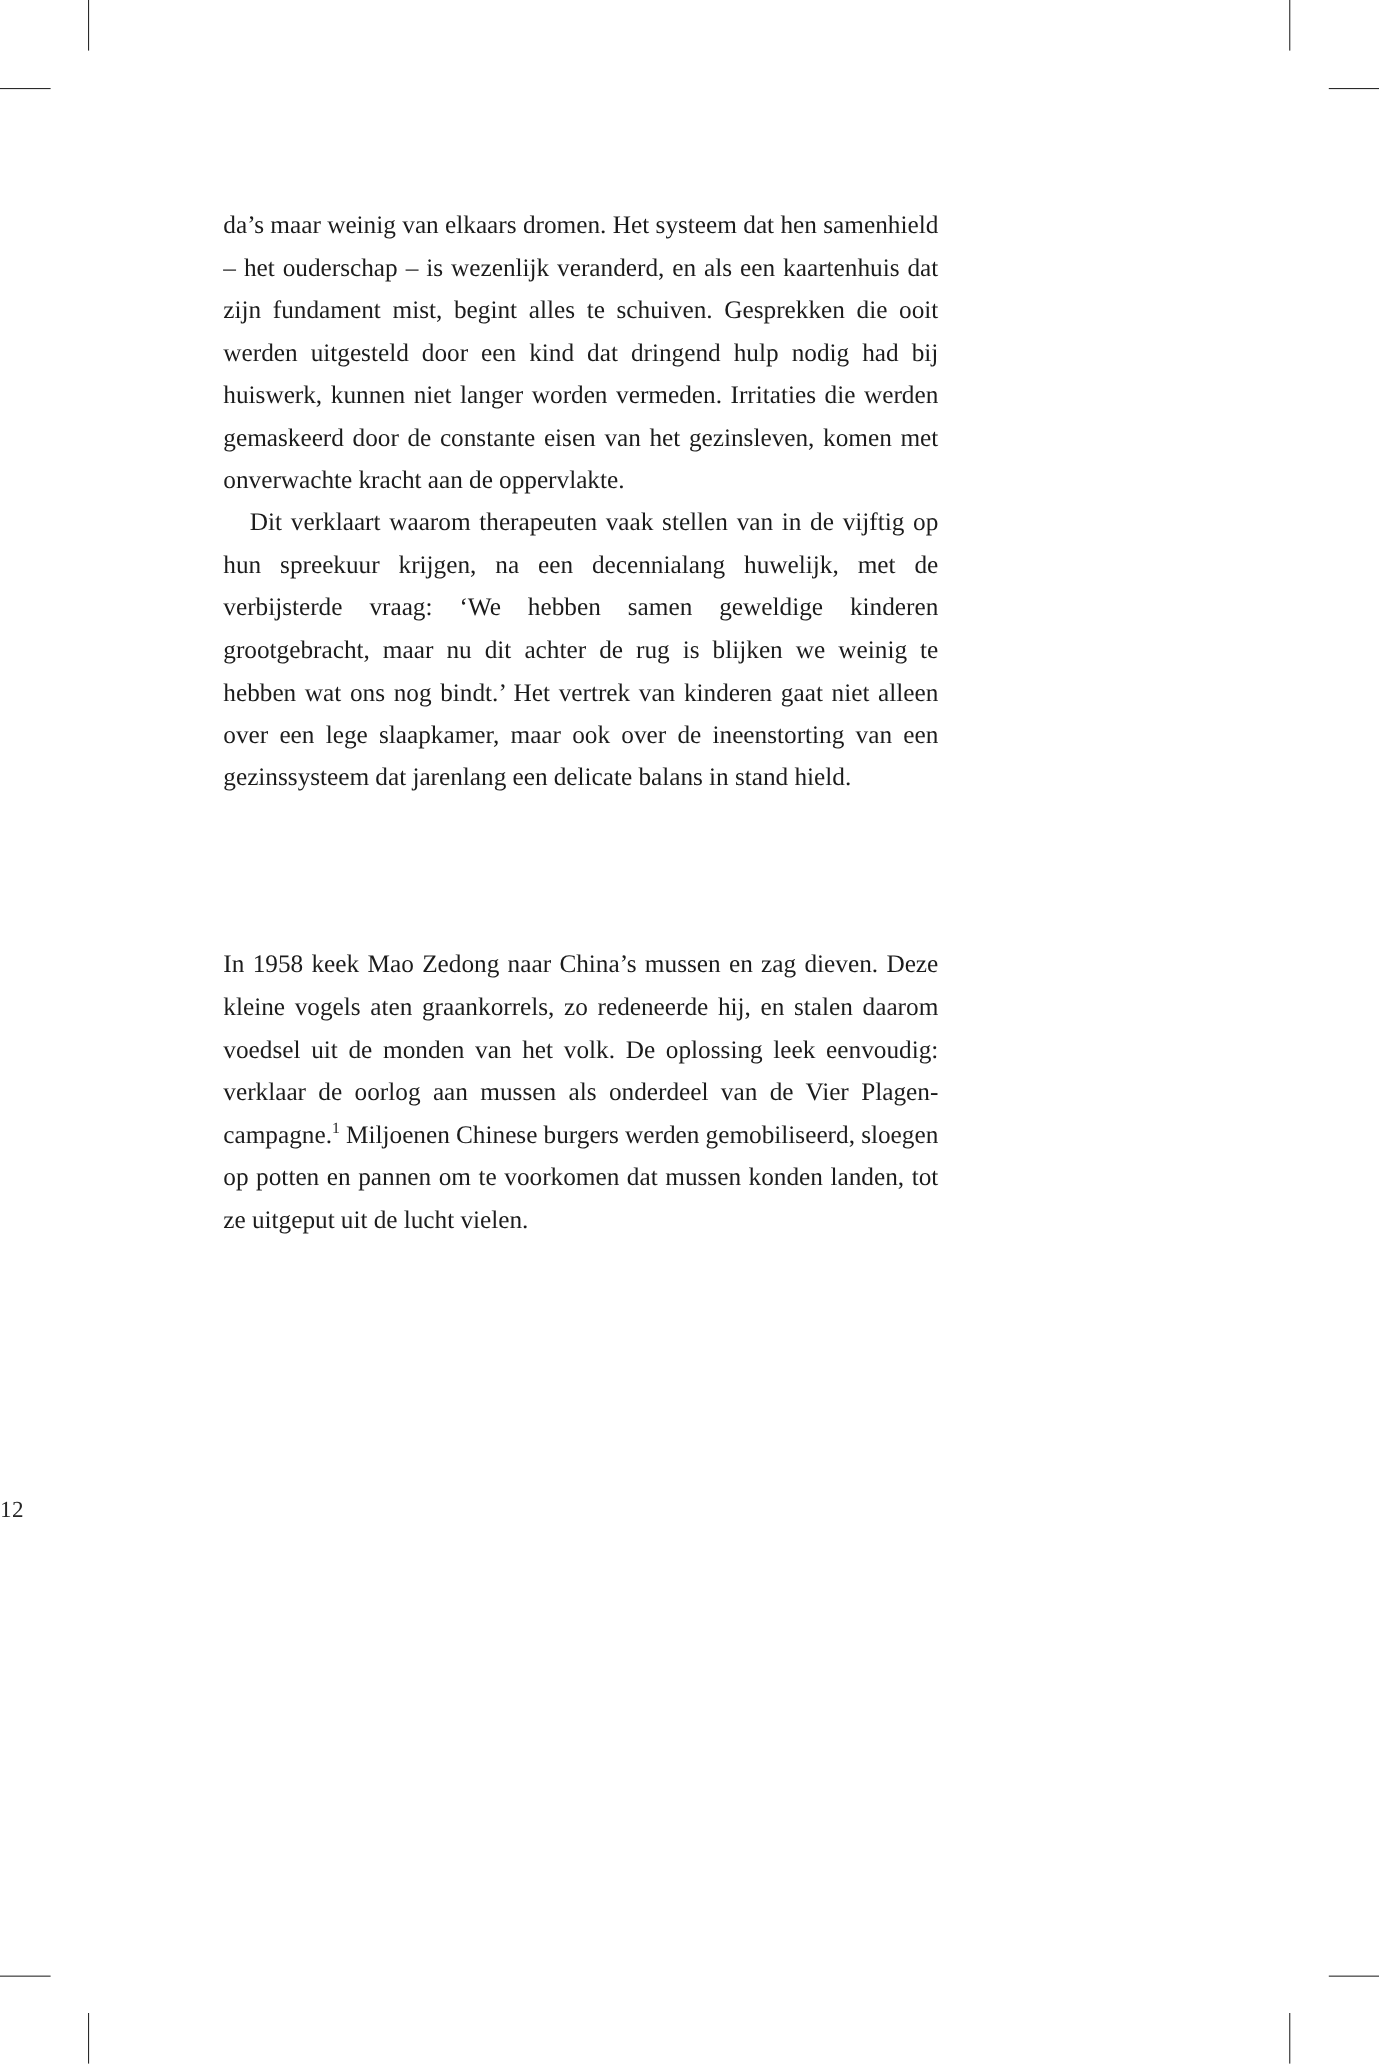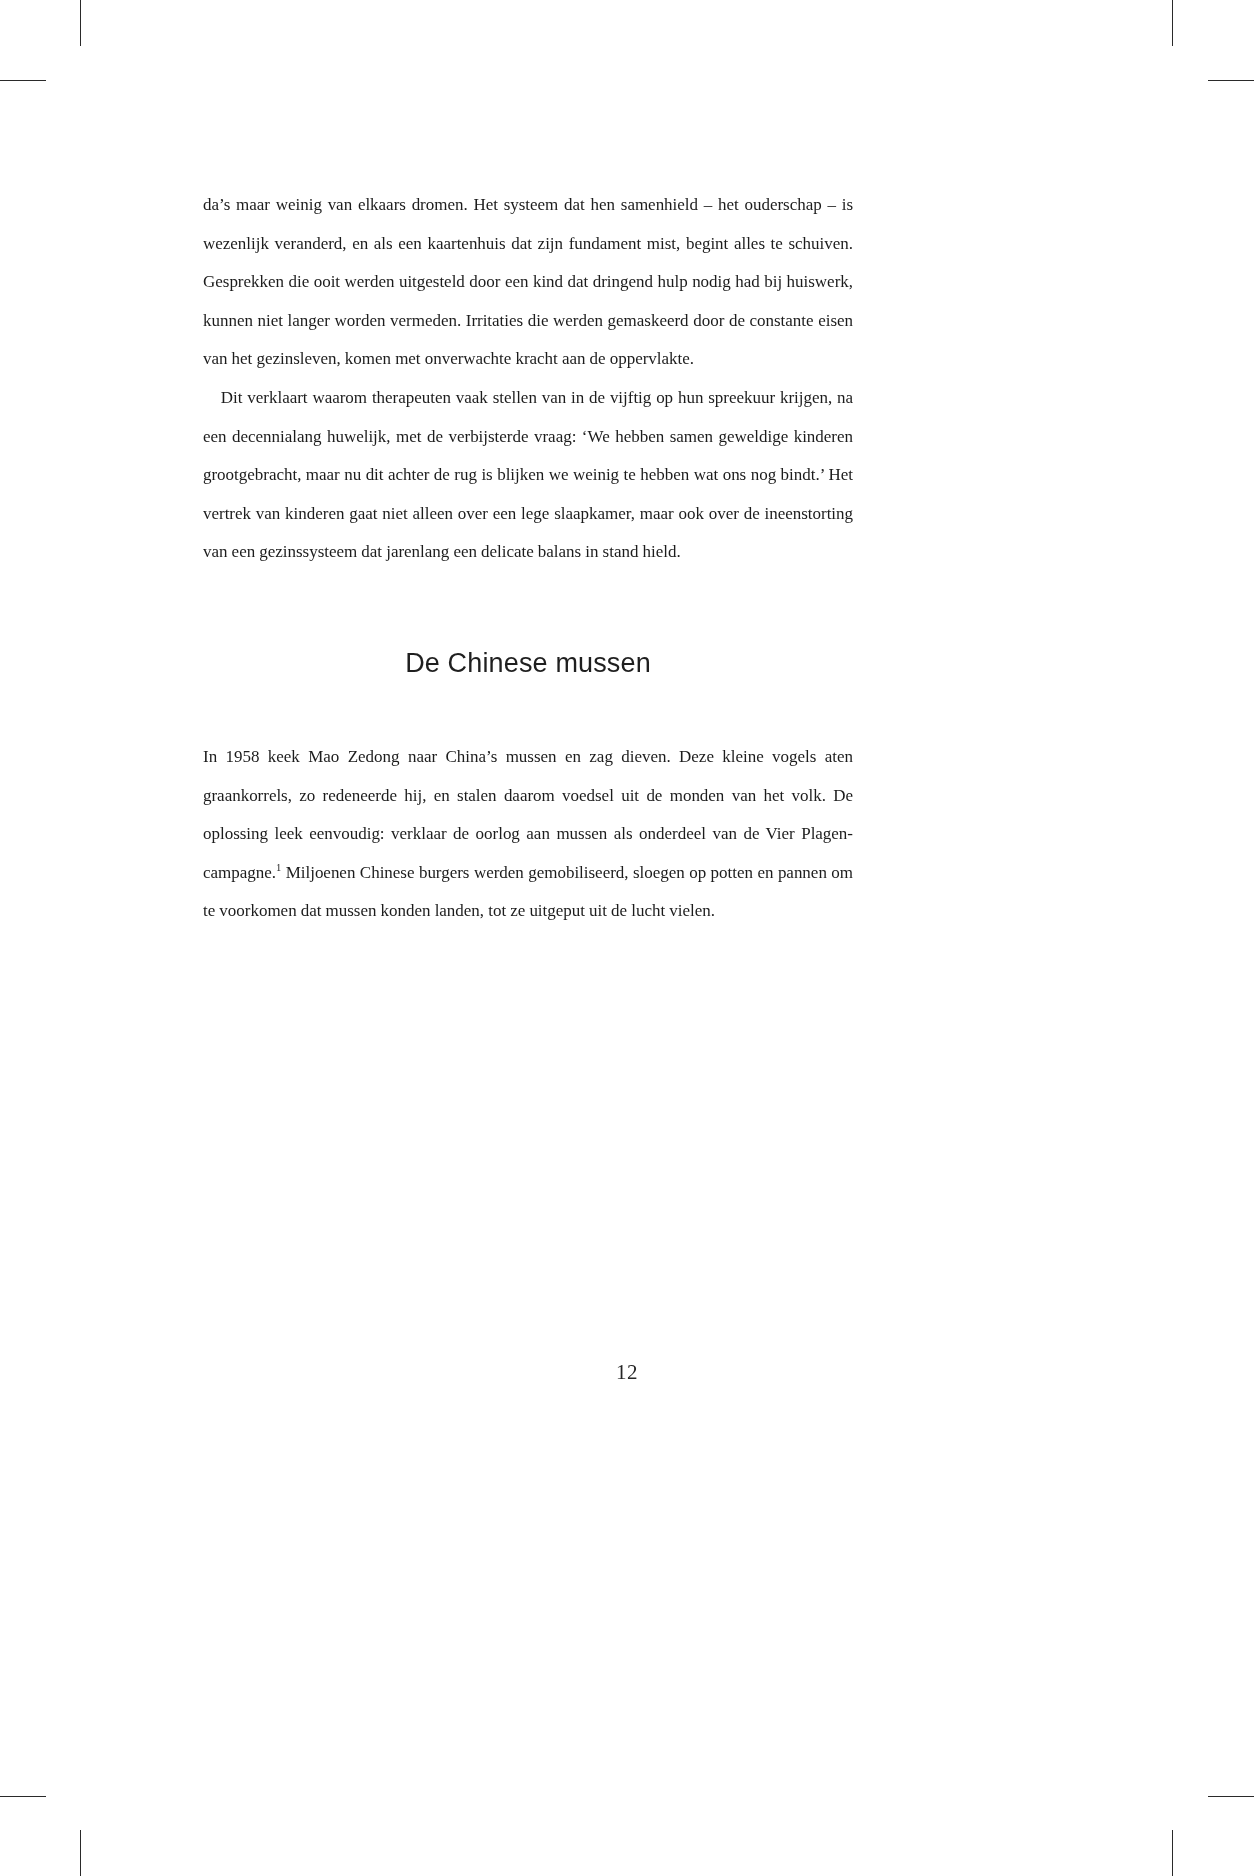--- a/index.html
+++ b/index.html
@@ -39,21 +39,21 @@
   
   .page {
     position: absolute;
     left: 203px;
     top: 186px;
     width: 650px;
   }
 
   p.body {
     margin: 0;
-    font-size: 17px;
+    font-size: 23px;
     line-height: 38.6px;
     text-align: justify;
     text-justify: inter-word;
     letter-spacing: -0.02px;
     word-spacing: -0.1px;
     hyphens: none;
   }
   p.body.indent {
     text-indent: 1.05em;
   }
@@ -78,21 +78,21 @@
     vertical-align: 0.62em;
     line-height: 0;
   }
 
   
   .folio {
     position: absolute;
     left: 0;
     top: 1360px;
     width: 1254px;
-    text-align: center;
+    text-align: left;
     font-size: 21px;
     color: #262626;
     letter-spacing: 0.4px;
   }
 </style>
 </head>
 <body>
 
 <div class="crop v cm-tl-v"></div>
 <div class="crop v cm-tr-v"></div>
@@ -104,21 +104,20 @@
 <div class="crop h cm-br-h"></div>
 
 <div class="page">
 
   <p class="body">da’s maar weinig van elkaars dromen. Het systeem dat hen samenhield – het ouderschap – is wezenlijk veranderd, en als een kaartenhuis dat zijn fundament mist, begint alles te schuiven. Gesprekken die ooit werden uitgesteld door een kind dat dringend hulp nodig had bij huiswerk, kunnen niet langer worden vermeden. Irritaties die werden gemaskeerd door de constante eisen van het gezinsleven, komen met onverwachte kracht aan de oppervlakte.</p>
 
   <p class="body indent">Dit verklaart waarom therapeuten vaak stellen van in de vijftig op hun spreekuur krijgen, na een decennialang huwelijk, met de verbijsterde vraag: ‘We hebben samen geweldige kinderen grootgebracht, maar nu dit achter de rug is blijken we weinig te hebben wat ons nog bindt.’ Het vertrek van kinderen gaat niet alleen over een lege slaapkamer, maar ook over de ineenstorting van een gezinssysteem dat jarenlang een delicate balans in stand hield.</p>
 
   <div class="gap-before-heading"></div>
 
-  <h2 class="section-heading">De Chinese mussen</h2>
 
   <div class="gap-after-heading"></div>
 
   <p class="body"><span>In 1958 keek Mao Zedong naar China’s mussen en zag dieven. Deze kleine vogels aten graankorrels, zo redeneerde hij, en stalen daarom voedsel uit de monden van het volk. De oplossing leek eenvoudig: verklaar de oorlog aan mussen als onderdeel van de Vier Plagen-campagne.</span><sup class="footnote-ref">1</sup><span> Miljoenen Chinese burgers werden gemobiliseerd, sloegen op potten en pannen om te voorkomen dat mussen konden landen, tot ze uitgeput uit de lucht vielen.</span></p>
 
 
 </div>
 
 <div class="folio">12</div>
 

